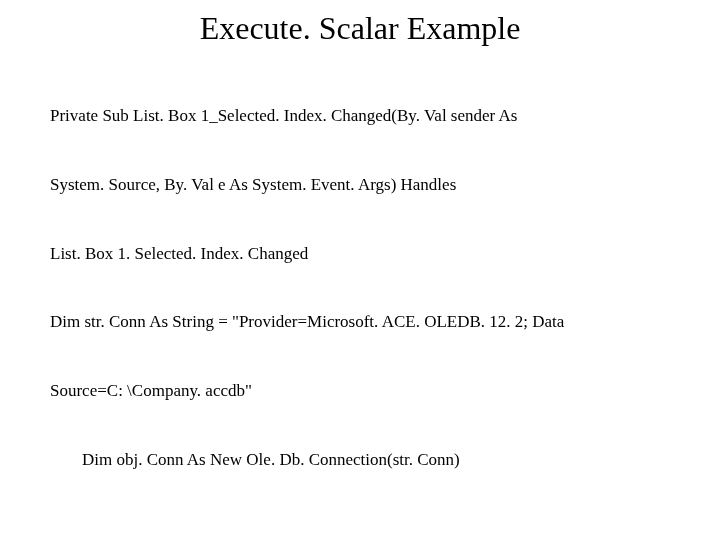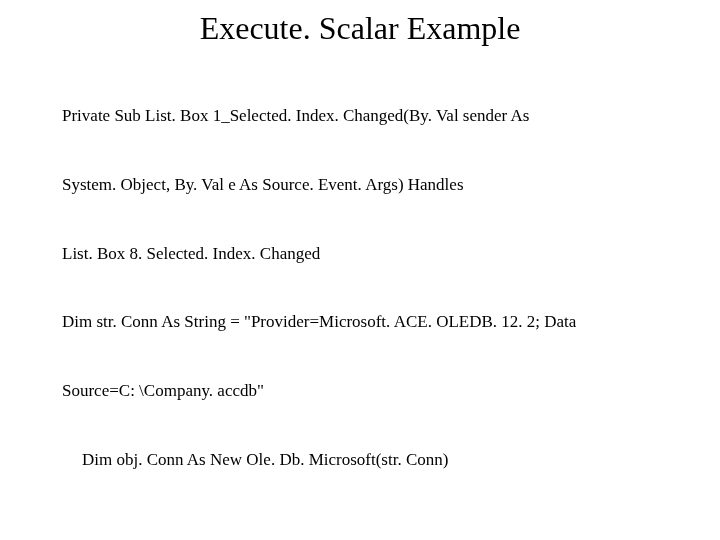--- a/index.html
+++ b/index.html
@@ -21,35 +21,35 @@
     font-size: 32px;
     text-align: center;
     margin: 0 0 12px 0;
     font-weight: normal;
   }
   .code {
     font-size: 17px;
     line-height: 1.35;
     white-space: pre;
   }
-  .ind0 { padding-left: 0; margin-left: 12px; }
+  .ind0 { padding-left: 0; }
   .ind1 { padding-left: 32px; }
 </style>
 </head>
 <body>
 
 <div class="slide">
   <h1 class="title">Execute. Scalar Example</h1>
   <div class="code">
     <div class="ind0">Private Sub List. Box 1_Selected. Index. Changed(By. Val sender As</div>
-    <div class="ind0">System. Object, By. Val e As Source. Event. Args) Handles</div>
-    <div class="ind0">List. Box 8. Selected. Index. Changed</div>
+    <div class="ind0">System. Source, By. Val e As System. Event. Args) Handles</div>
+    <div class="ind0">List. Box 1. Selected. Index. Changed</div>
     <div class="ind0">Dim str. Conn As String = "Provider=Microsoft. ACE. OLEDB. 12. 2; Data</div>
     <div class="ind0">Source=C: \Company. accdb"</div>
-    <div class="ind1">Dim obj. Conn As New Ole. Db. Microsoft(str. Conn)</div>
+    <div class="ind1">Dim obj. Conn As New Ole. Db. Connection(str. Conn)</div>
     
     
     
     
     
     
     
     
     
     

